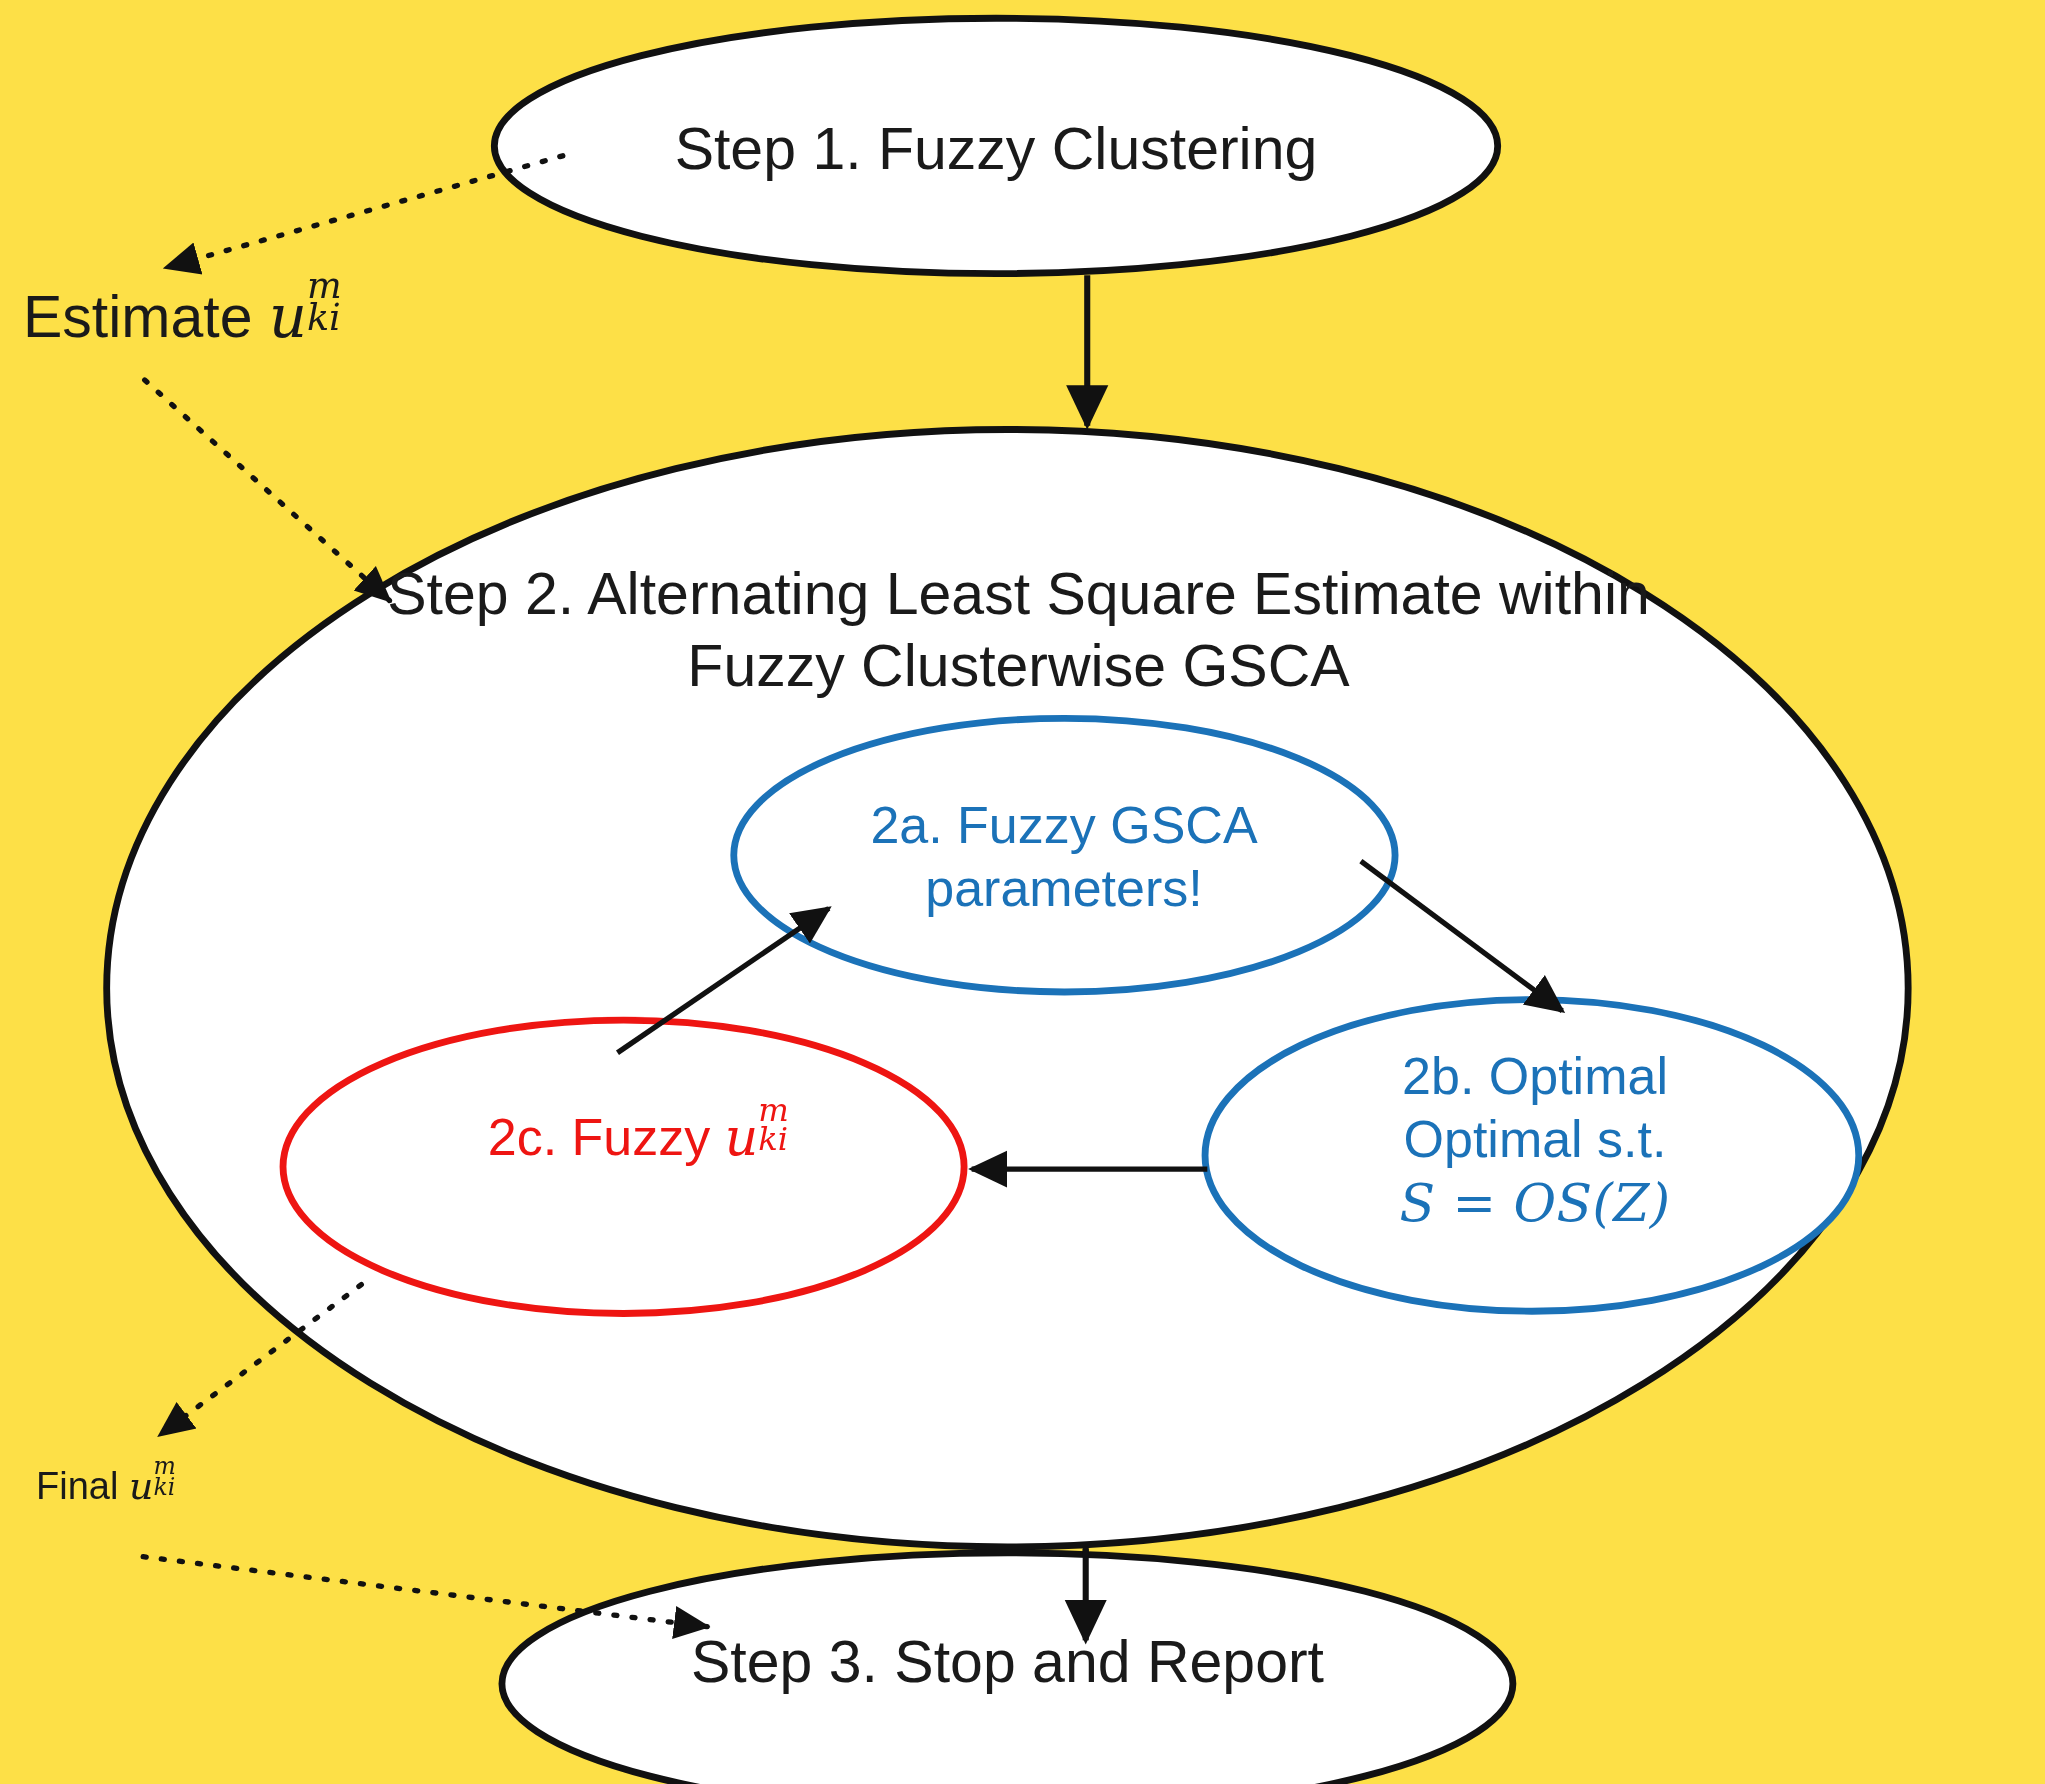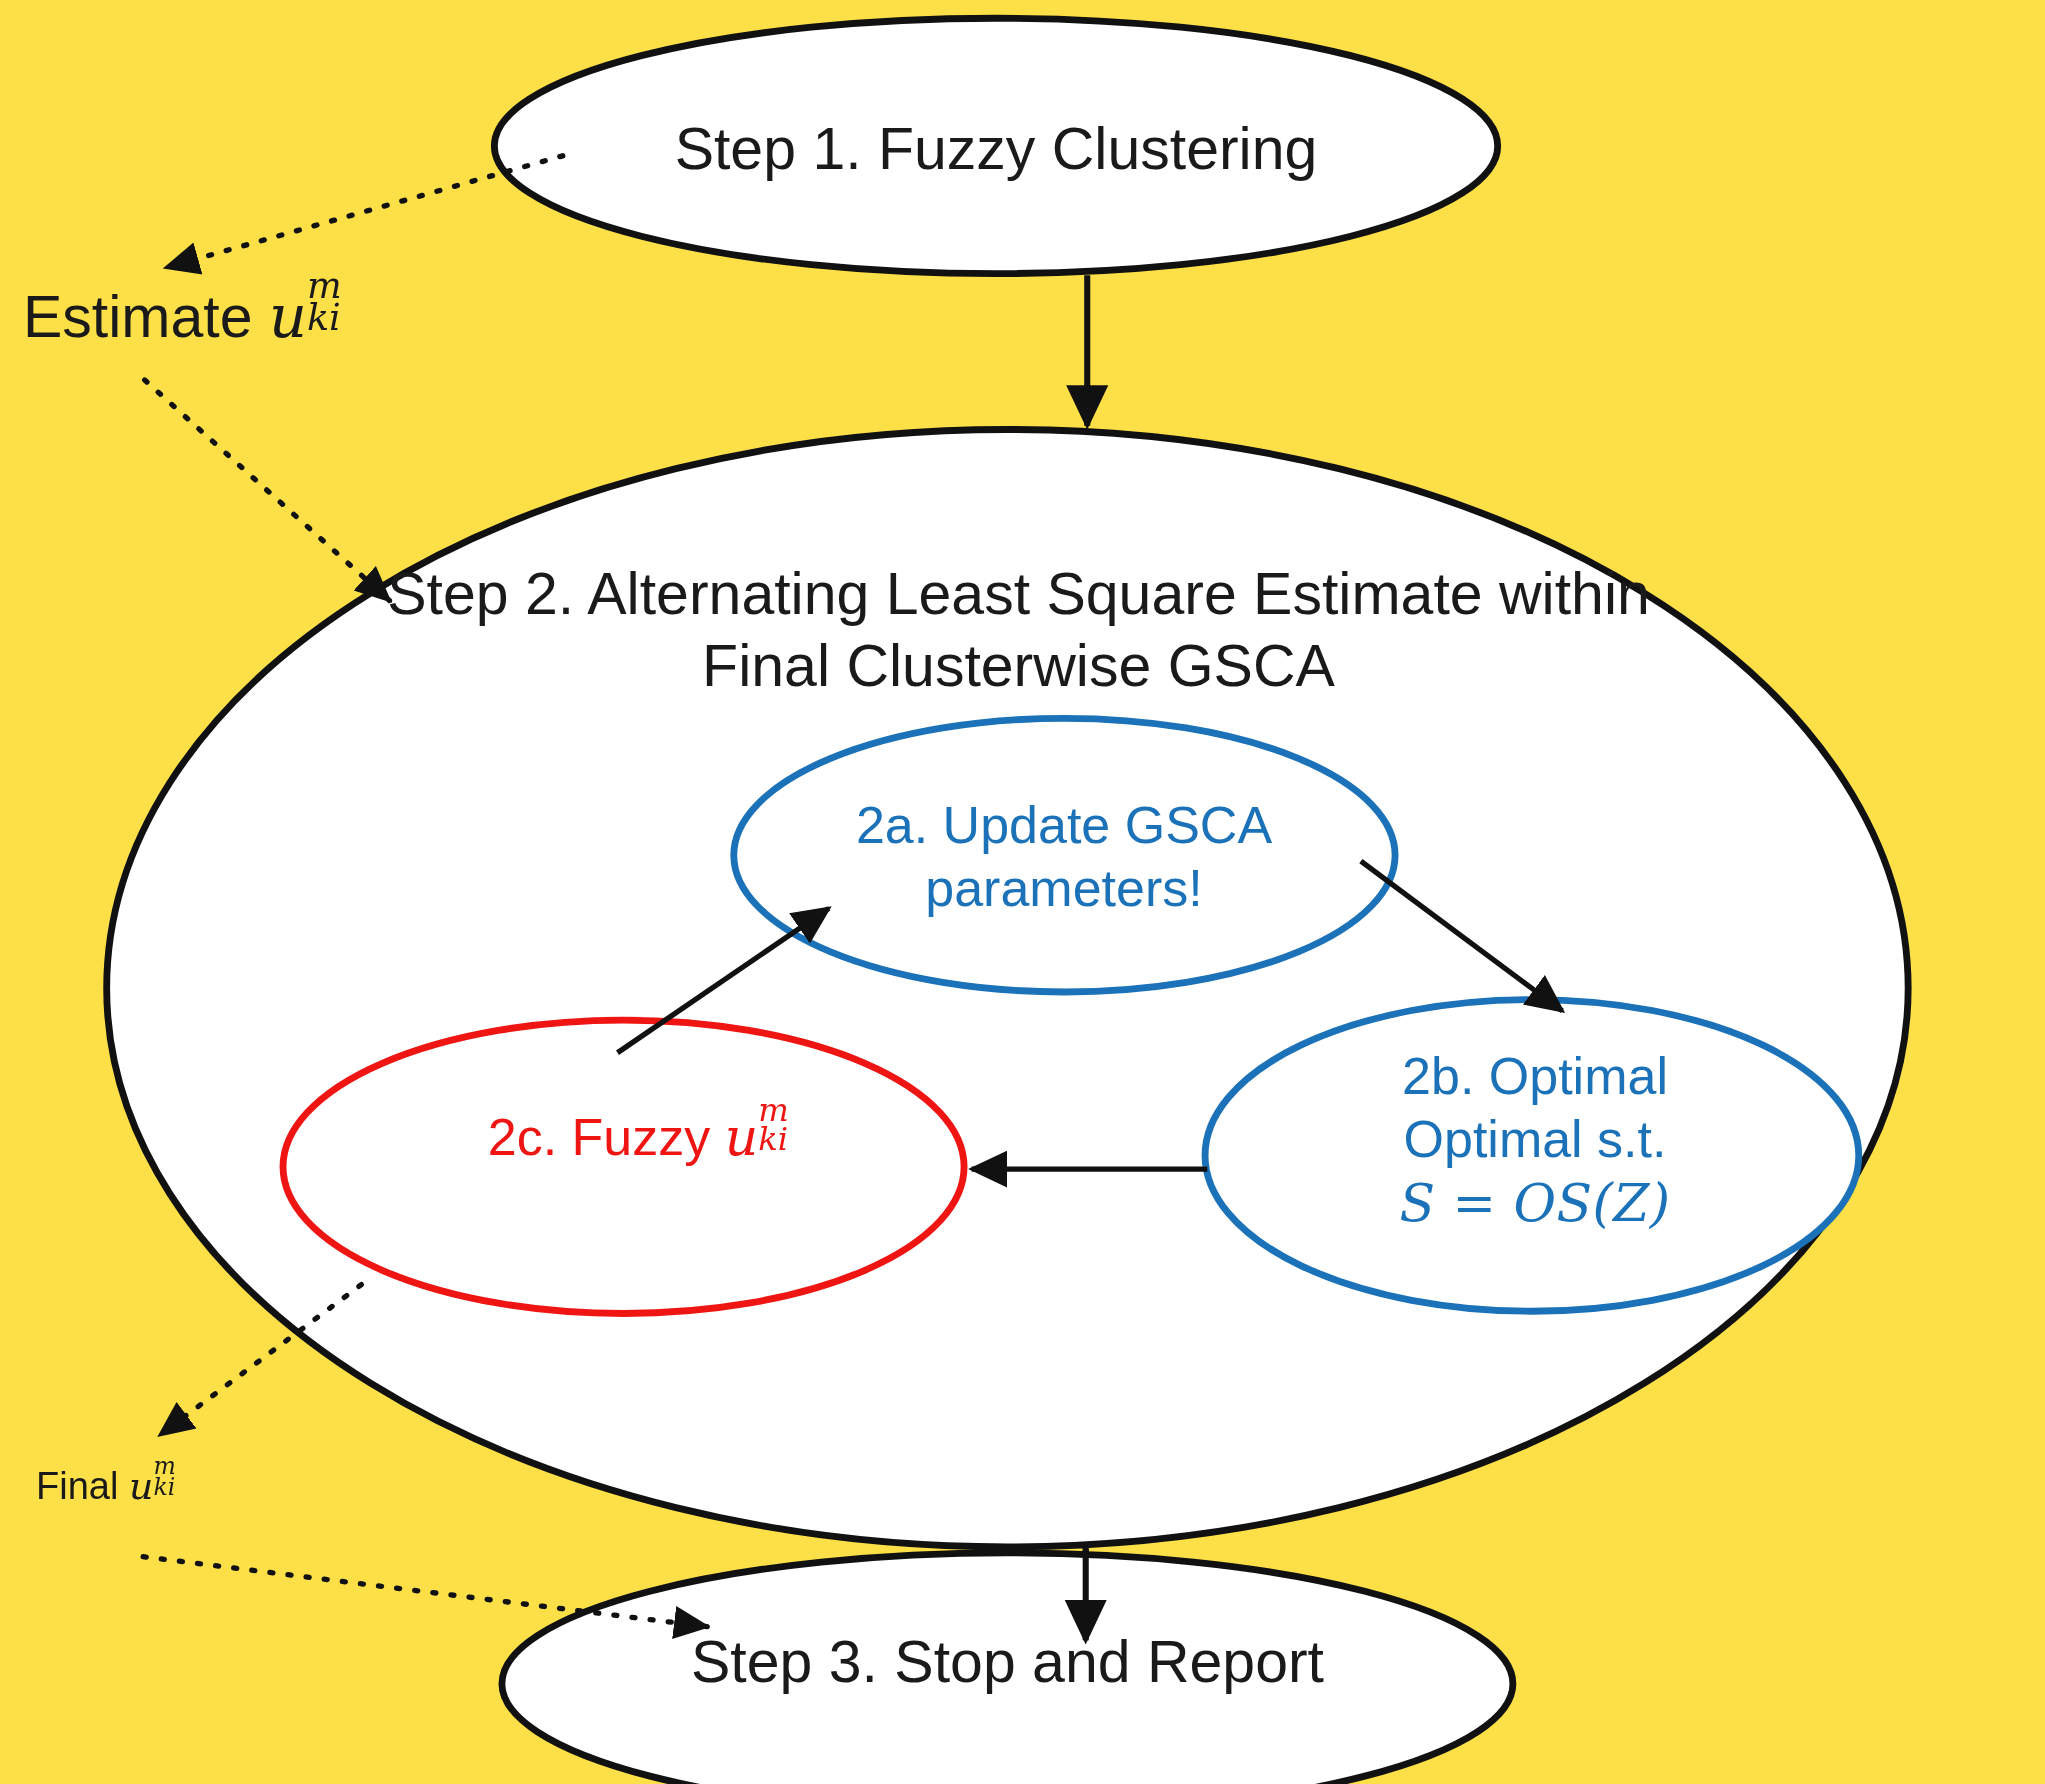--- a/index.html
+++ b/index.html
@@ -153,25 +153,25 @@
 
     <line x1="188" y1="2048" x2="930" y2="2140" stroke="#111111" stroke-width="7" stroke-dasharray="4 20" stroke-linecap="round" marker-end="url(#arrow-dot)"></line>
   </svg>
 
   <div class="node-text" id="step1-label">
     <span class="lbl-line">Step 1. Fuzzy Clustering</span>
   </div>
 
   <div class="node-text block" id="step2-label">
     <span class="lbl-line">Step 2. Alternating Least Square Estimate within</span>
-    <span class="lbl-line">Final Clusterwise GSCA</span>
+    <span class="lbl-line">Fuzzy Clusterwise GSCA</span>
   </div>
 
   <div class="node-text block" id="node2a-label">
-    <span class="lbl-line">2a. Update GSCA</span>
+    <span class="lbl-line">2a. Fuzzy GSCA</span>
     <span class="lbl-line">parameters!</span>
   </div>
 
   <div class="node-text block" id="node2b-label">
     <span class="lbl-line">2b. Optimal</span>
     <span class="lbl-line">Optimal s.t.</span>
     <span class="lbl-line eq-line">S = OS(Z)</span>
   </div>
 
   <div class="node-text" id="node2c-label">

